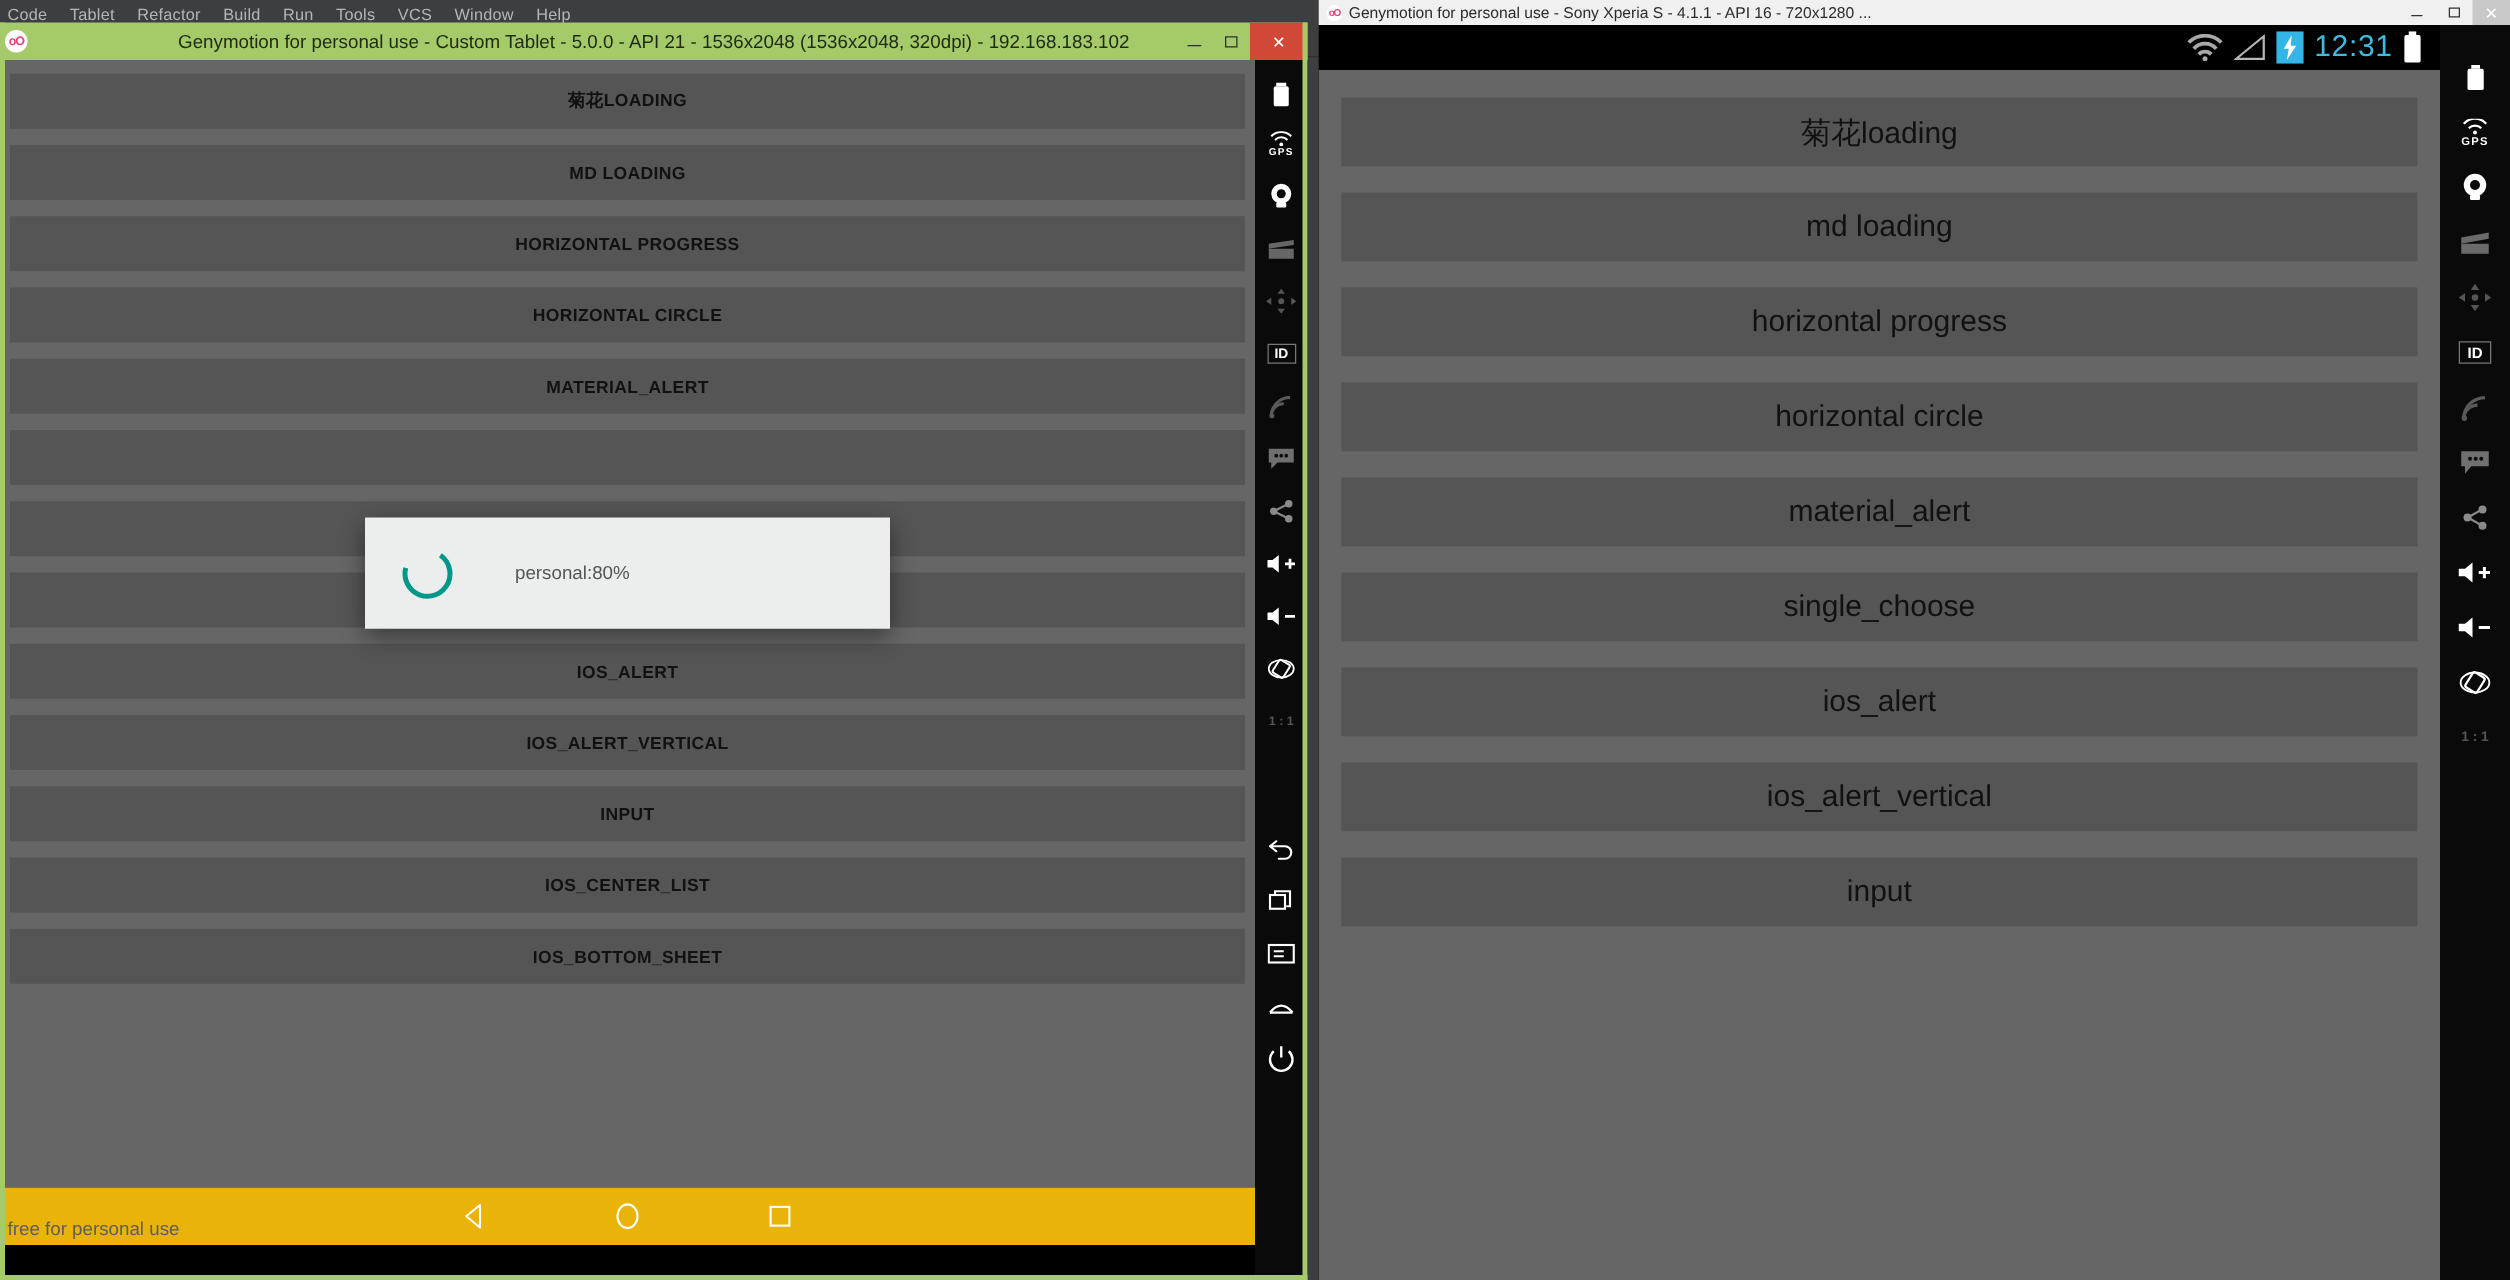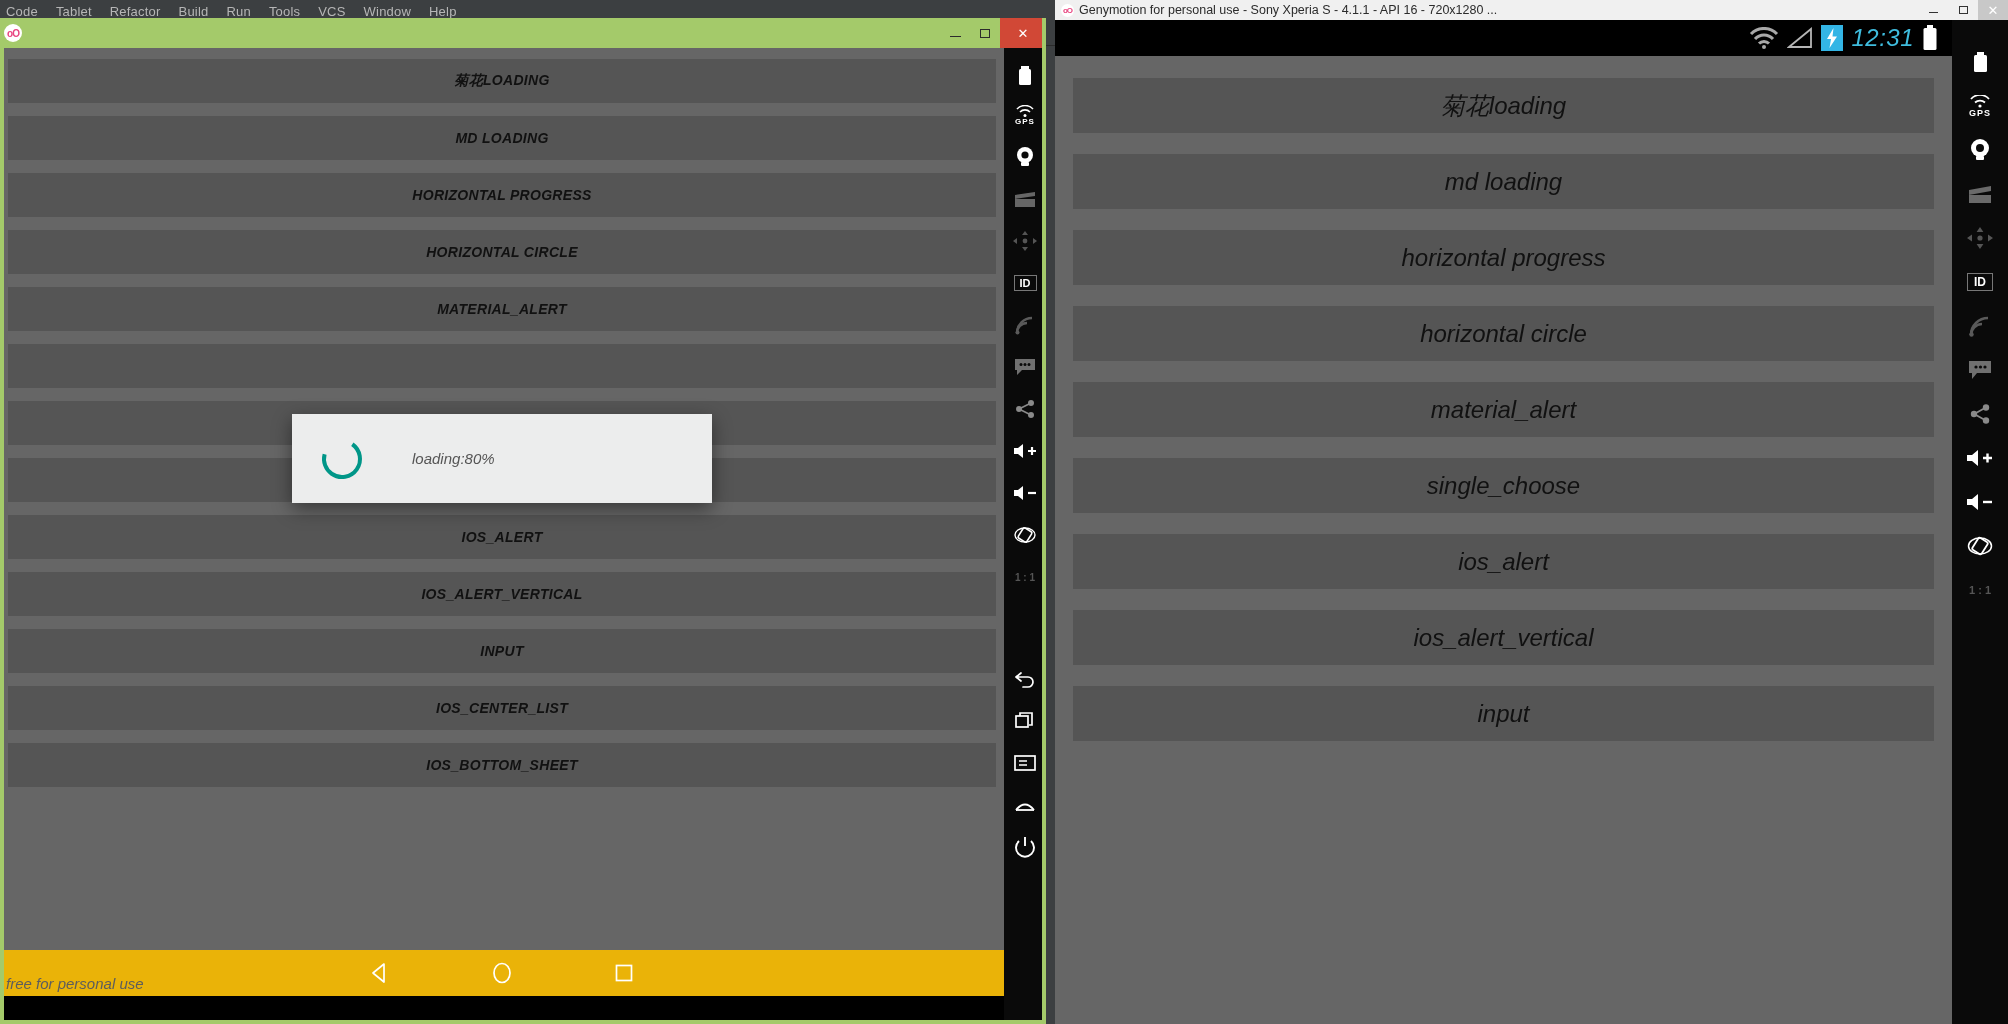--- a/index.html
+++ b/index.html
@@ -53,21 +53,21 @@
   .wb-group { position: absolute; right: 0; top: 0; height: 30px; display: flex; }
   .wb { width: 30px; height: 30px; display: flex; align-items: center; justify-content: center;
         color: #2c2c2c; font-size: 13px; }
   .wb.close { background: #d14836; color: #fff; width: 46px; }
   .wb.min span { display: block; width: 11px; height: 1px; background: #2c2c2c; margin-top: 6px; }
   .wb.max span { display: block; width: 10px; height: 9px; border: 1px solid #2c2c2c; }
 
   .gm-inner { position: relative; display: flex; background: #000; }
 
   
-  .droid { position: relative; overflow: hidden; font-style: italic; }
+  .droid { position: relative; overflow: hidden; }
   .statusbar {
     display: flex; align-items: center; justify-content: flex-end;
     gap: 8px; padding-right: 14px; font-family: "Liberation Sans", sans-serif;
   }
   .sb-left { background: #141a33; height: 28px; color: #fff; font-size: 15px; }
   .sb-right { background: #000; height: 36px; color: #3fbcdd; font-size: 24px; }
   .sb-time { letter-spacing: .5px; }
   svg.ic { display: block; }
 
   .listarea { position: relative; background: #666666; overflow: hidden; }
@@ -174,20 +174,21 @@
     <span class="tb-ico" style="background:#4e8fd0;border-radius:50%"></span>
     <span class="tb-ico" style="background:#e8447f"></span>
   </div>
 
   <div class="ide-body"></div>
 
   <div class="gmwin" id="win-left">
 
     <div class="gm-title-green">
       <span class="gm-logo">oO</span>
+      <span>Genymotion for personal use - Custom Tablet - 5.0.0 - API 21 - 1536x2048 (1536x2048, 320dpi) - 192.168.183.102</span>
       <span class="wb-group">
         <span class="wb min">
             <span></span>
           </span>
         <span class="wb max">
             <span></span>
           </span>
         <span class="wb close">✕</span>
       </span>
     </div>
@@ -257,21 +258,21 @@
               </svg>
           </span>
         </div>
 
         <div class="dialog" id="dlg-left">
           <span class="spinner-wrap">
             <svg class="ic" width="48" height="48" viewBox="0 0 48 48">
               <circle cx="24" cy="24" r="18" fill="none" stroke="#009688" stroke-width="4" stroke-linecap="butt" stroke-dasharray="78 35" transform="rotate(-55 24 24)"></circle>
             </svg>
           </span>
-          <span class="dlg-text">loading:80%</span>
+          <span class="dlg-text">personal:80%</span>
         </div>
       </div>
 
       <div class="gm-side" style="width:42px;height:976px;padding-top:12px;gap:4px;">
         <span class="tool" style="height:32px">
           <svg class="ic" width="14" height="20" viewBox="0 0 14 20">
               <rect x="3" y="0" width="8" height="3" fill="#fff"></rect>
               <rect x="1" y="3" width="12" height="16" rx="1.5" fill="#fff"></rect>
             </svg>
         </span>

